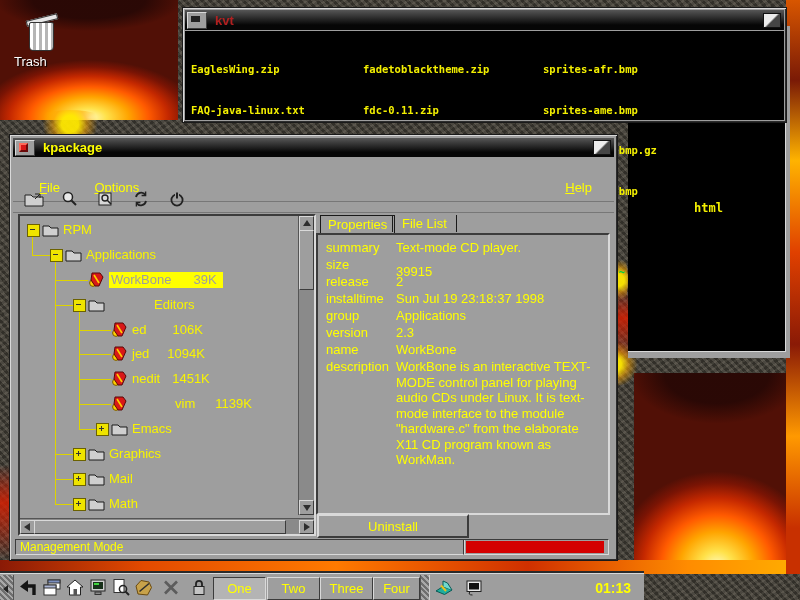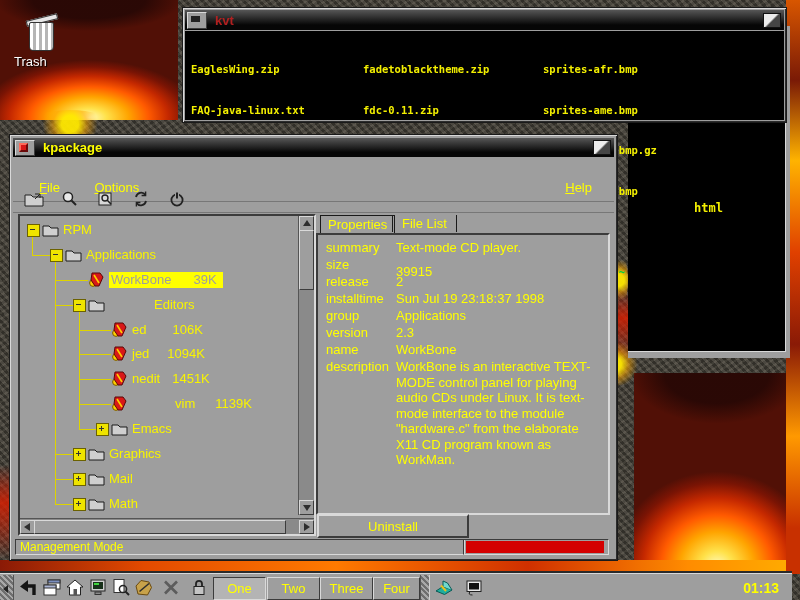--- a/index.html
+++ b/index.html
@@ -340,21 +340,21 @@
       </div>
 
     <div class="abs in1" style="left:5px;top:404px;width:444px;height:14px;color:#ffff00;font-size:12px;line-height:14px;padding-left:4px;">
       <span>Management Mode</span>
     </div>
     <div class="abs in1" style="left:453px;top:404px;width:144px;height:14px;">
       <div style="position:absolute;left:2px;top:1px;width:138px;height:12px;background:#d40000;"></div>
     </div>
   </div>
 
-  <div class="abs" style="left:0;top:573px;width:792px;height:27px;background:#9e9e9e;border-top:1px solid #d9d9d9;box-shadow:0 -2px 0 #2a2a2a;">
+  <div class="abs" style="left:0;top:573px;width:644px;height:27px;background:#9e9e9e;border-top:1px solid #d9d9d9;box-shadow:0 -2px 0 #2a2a2a;">
     <div class="abs" style="left:0;top:1px;width:13px;height:26px;background:repeating-linear-gradient(45deg,#6e6e6e 0 2px,#a8a8a8 2px 4px);border-right:1px solid #555;">
       <div class="ar" style="left:3px;top:10px;border-top:4px solid transparent;border-bottom:4px solid transparent;border-right:5px solid #222;"></div>
     </div>
     <div class="ticon" style="left:16px;">
       <svg width="20" height="19">
           <path d="M16 17 L16 8 L8 8" stroke="#141414" stroke-width="3.4" fill="none"></path>
           <path d="M10 2 L2 8.5 L10 14 Z" fill="#141414"></path>
         </svg>
     </div>
     <div class="ticon" style="left:40px;">

